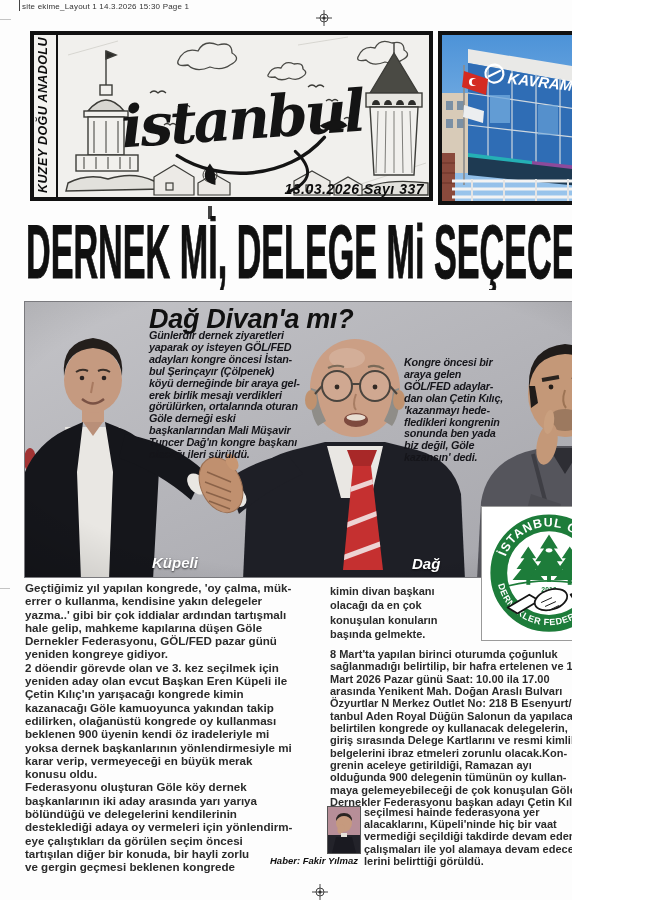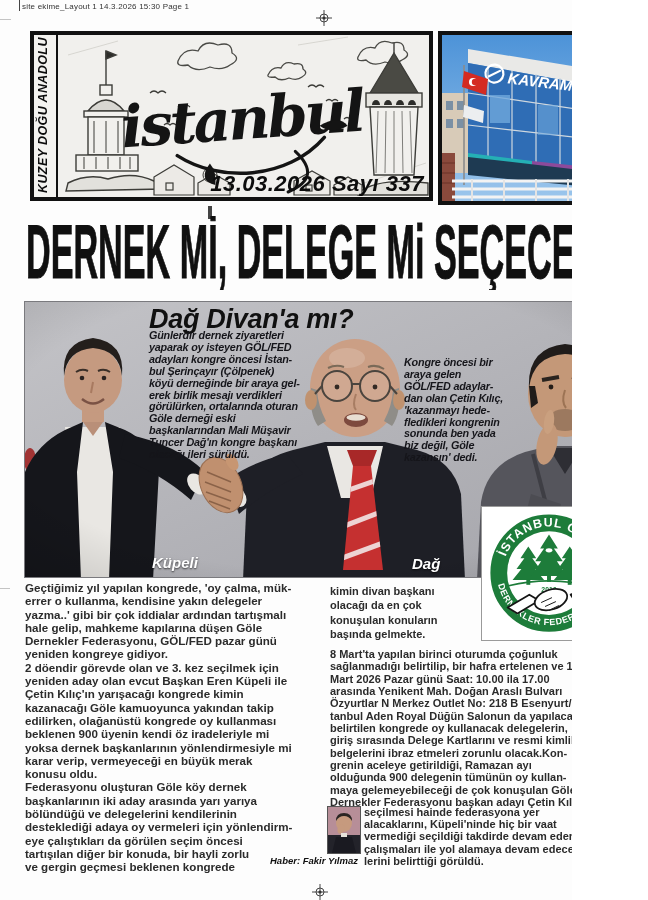--- a/index.html
+++ b/index.html
@@ -9,21 +9,21 @@
   .printinfo{left:22px;top:2px;font-size:8px;color:#333;letter-spacing:.2px;}
   .tick{background:#444;}
   .faint{background:#c4c4c4;}
   .regmark{width:16px;height:16px;}
   
   .masthead{left:30px;top:31px;width:403px;height:170px;border:4px solid #111;background:#f1f0ed;box-sizing:border-box;}
   .mast-strip{position:absolute;left:0;top:0;width:24px;height:162px;background:#f4f3f0;border-right:2px solid #111;box-sizing:border-box;}
   .mast-label{position:absolute;left:2px;top:158px;width:156px;transform:rotate(-90deg);transform-origin:0 0;
       font-size:12.5px;font-weight:bold;font-style:italic;color:#0c0c0c;white-space:nowrap;letter-spacing:.4px;}
   .mast-sketch{position:absolute;left:24px;top:0;}
-  .mast-date{position:absolute;right:5px;bottom:0px;font-size:22px;font-weight:bold;font-style:italic;color:#0d0d0d;letter-spacing:.5px;white-space:nowrap;}
+  .mast-date{position:absolute;right:5px;bottom:0px;font-size:14px;font-weight:bold;font-style:italic;color:#0d0d0d;letter-spacing:.5px;white-space:nowrap;}
   
   .kavram{left:438px;top:31px;width:182px;height:174px;border:4px solid #111;box-sizing:border-box;background:var(--sky-blue);}
   
   .headline-svg{left:24px;top:216px;}
   
   .mainphoto{left:25px;top:302px;width:592px;height:275px;outline:1px solid #7a7a7e;background:#b0b0b4;}
   .ov{position:absolute;font-style:italic;font-weight:bold;color:#101010;white-space:pre;}
   .ov-title{font-size:27px;letter-spacing:-.3px;text-align:right;}
   .ov-body{font-size:10.8px;line-height:11.9px;letter-spacing:-.2px;color:#15151a;}
   .ov-title.r{line-height:24px;}

